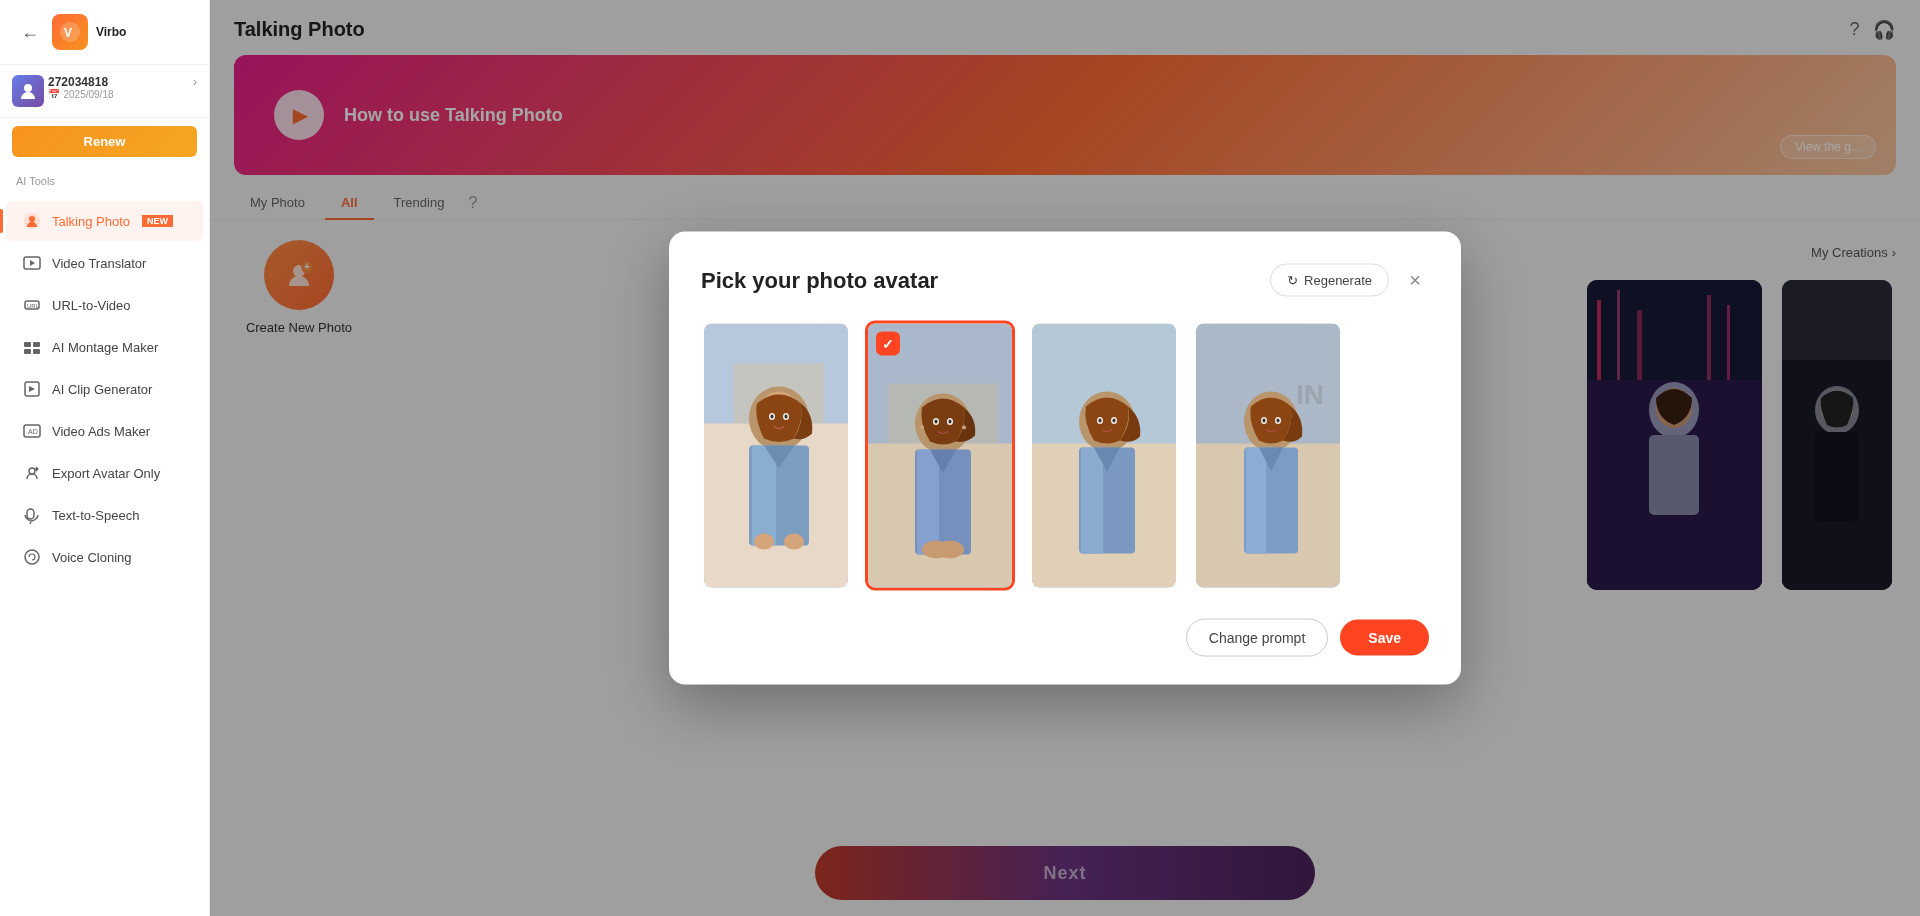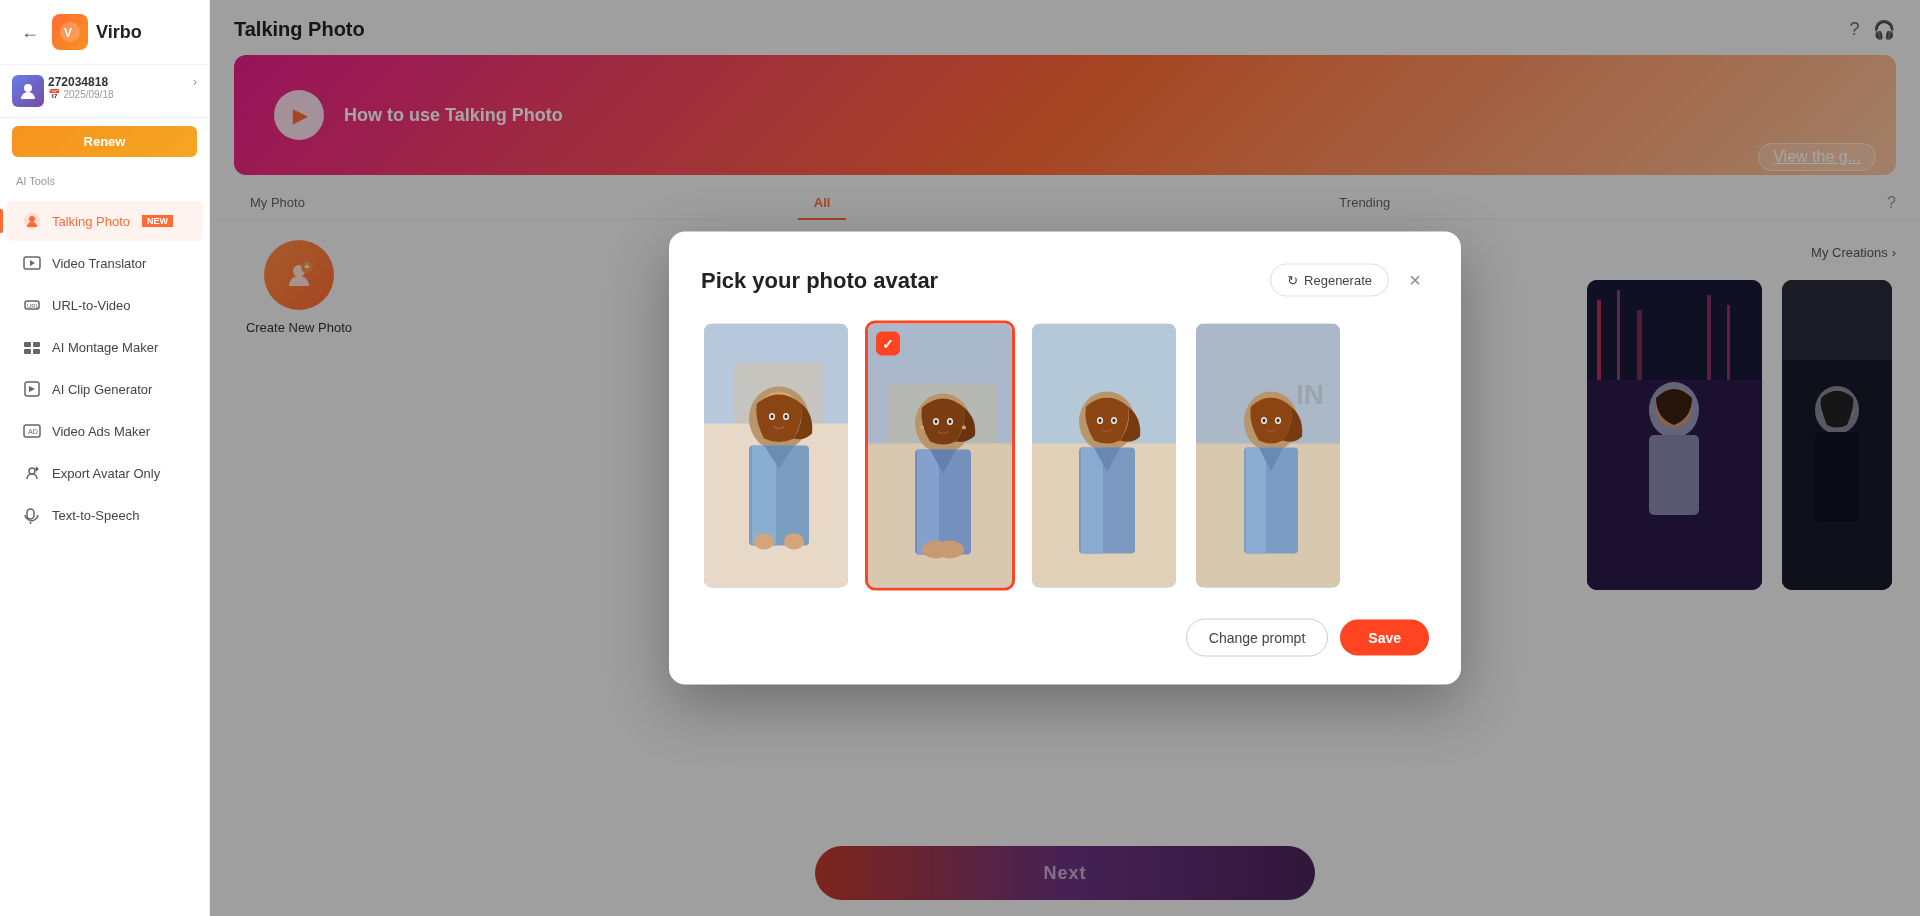--- a/index.html
+++ b/index.html
@@ -28,21 +28,21 @@
       display: flex; align-items: center; justify-content: center;
       cursor: pointer; color: #555; font-size: 18px;
     }
     .logo-icon {
       width: 36px; height: 36px;
       background: linear-gradient(135deg, #ff6b35, #f7931e);
       border-radius: 8px;
       display: flex; align-items: center; justify-content: center;
       color: white; font-weight: bold; font-size: 14px;
     }
-    .logo-text { font-weight: 700; font-size: 18px; color: #222; }
+    .logo-text { font-weight: 700; font-size: 12px; color: #222; }
 
     .user-section {
       padding: 10px 12px;
       display: flex;
       gap: 4px;
       border-bottom: 1px solid #f0f0f0;
     }
     .user-avatar {
       width: 32px; height: 32px;
       background: linear-gradient(135deg, #667eea, #764ba2);
@@ -154,41 +154,39 @@
       border-radius: 50%;
       display: flex; align-items: center; justify-content: center;
       margin-left: 40px;
       cursor: pointer;
     }
     .banner-play-icon { font-size: 20px; color: #ff6b35; margin-left: 3px; }
     .banner-text { margin-left: 20px; color: white; }
     .banner-text-main { font-size: 18px; font-weight: 700; }
     .banner-view-btn {
       position: absolute;
-      bottom: 4px;
+      bottom: 16px;
       right: 20px;
       background: rgba(255,255,255,0.2);
       color: white;
       border: 1px solid rgba(255,255,255,0.5);
       border-radius: 16px;
       padding: 4px 14px;
-      font-size: 16px;
-      cursor: pointer;
-      text-decoration: underline;
+      font-size: 12px;
+      cursor: pointer;
     }
 
     
     .tabs-row {
       display: flex;
       align-items: center;
       padding: 12px 24px 0;
       gap: 4px;
       border-bottom: 1px solid #e8e8e8;
       background: #f5f5f5;
-      justify-content: space-between;
     }
     .tab {
       padding: 8px 16px;
       font-size: 13px;
       color: #666;
       cursor: pointer;
       border-bottom: 2px solid transparent;
       margin-bottom: -1px;
     }
     .tab.active {
@@ -507,20 +505,29 @@
     <div class="nav-icon">
       <svg width="18" height="18" viewBox="0 0 18 18">
           <rect x="4" y="3" width="7" height="10" rx="3.5" fill="none" stroke="#666" stroke-width="1.5"></rect>
           <path d="M2 9c0 4 5.5 6 6.5 6s6.5-2 6.5-6" fill="none" stroke="#666" stroke-width="1.5"></path>
           <line x1="7.5" y1="16" x2="7.5" y2="18" stroke="#666" stroke-width="1.5"></line>
         </svg>
     </div>
     <span class="nav-label">Text-to-Speech</span>
   </div>
 
+  <div class="nav-item">
+    <div class="nav-icon">
+      <svg width="18" height="18" viewBox="0 0 18 18">
+          <circle cx="9" cy="9" r="7" fill="none" stroke="#666" stroke-width="1.5"></circle>
+          <path d="M6 9c0-2 1-3 3-3s3 1 3 3-1 3-3 3" fill="none" stroke="#666" stroke-width="1.2"></path>
+        </svg>
+    </div>
+    <span class="nav-label">Voice Cloning</span>
+  </div>
 </div>
 
 <div class="main">
   <div class="main-header">
     <h1 class="main-title">Talking Photo</h1>
     <div class="header-icons">
       <span class="header-icon">?</span>
       <span class="header-icon">🎧</span>
     </div>
   </div>

